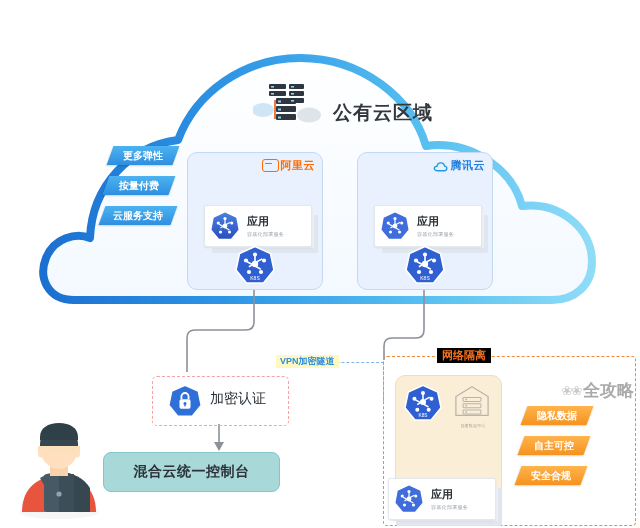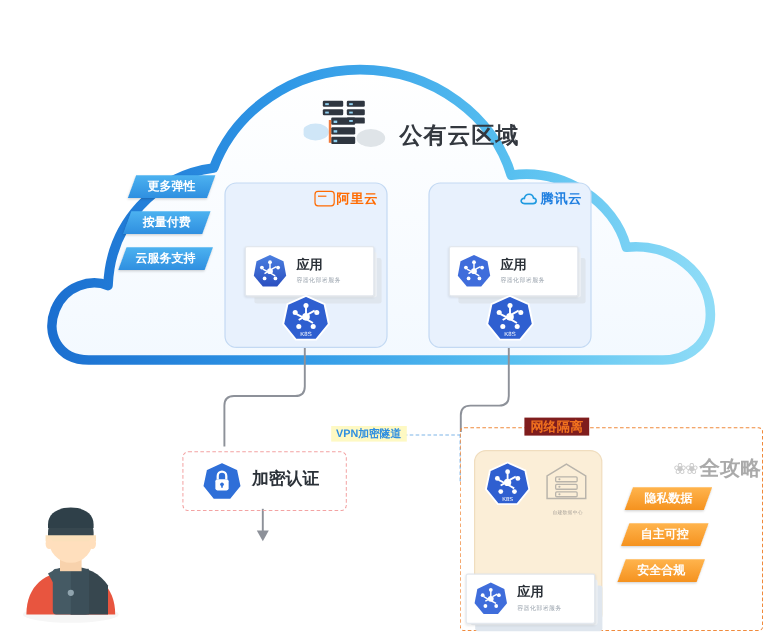--- a/index.html
+++ b/index.html
@@ -84,21 +84,21 @@
   
   .dc-cap{font-size:4px;color:#a8a29a;text-align:center;letter-spacing:.2px;margin-top:1px;}
 
   
   #private-dash{
     left:383px;top:356px;width:251px;height:168px;
     border:1.4px dashed #f08a3c;border-radius:4px;
   }
   #private-dash-label{
     left:437px;top:348px;
-    background:#7f1d1d;padding:0 5px;
+    background:#000000;padding:0 5px;
     font-size:11px;font-weight:bold;color:#f0701e;white-space:nowrap;
   }
   #private-title{
     left:505px;top:372px;
     font-size:15px;font-weight:bold;color:#33383f;white-space:nowrap;
   }
   #panel-private{
     left:395px;top:375px;width:105px;height:145px;
     border-radius:10px;border:1px solid #f0ddbe;background:#fbeed7;
   }
@@ -113,21 +113,21 @@
     border-top:1.4px dashed #7fb5e8;
     border-right:1.4px dashed #7fb5e8;
   }
   #vpn-label{
     left:276px;top:355px;
     background:#fef9c3;padding:0 4px;
     font-size:9px;font-weight:bold;color:#2f8fe0;white-space:nowrap;
   }
   #enc-text{
     left:210px;top:390px;
-    font-size:14px;font-weight:bold;color:#2b3138;white-space:nowrap;
+    font-size:14px;font-weight:normal;color:#2b3138;white-space:nowrap;
   }
 
   
   #console-box{
     left:103px;top:452px;width:175px;height:38px;
     background:#a8d8d8;border:1px solid #86c5c5;border-radius:8px;
     display:flex;align-items:center;justify-content:center;
   }
   #console-label{font-size:14px;font-weight:bold;color:#2b3138;letter-spacing:.5px;}
 
@@ -436,19 +436,22 @@
       <rect x="36" y="50" width="18" height="18" fill="#f8d2ac"></rect>
       <ellipse cx="45" cy="40" rx="19" ry="21" fill="#ffdfbd"></ellipse>
       <path d="M45,19 C56,19 64,26 64,36 L64,40 L26,40 L26,36 C26,26 34,19 45,19 Z" fill="#37474f"></path>
       <path d="M24,38 L66,38 L66,43 L24,43 Z" fill="#fbe0bb"></path>
       <path d="M26,29 C26,20 34,15 45,15 C56,15 64,20 64,29 L64,32 L26,32 Z" fill="#2f4049"></path>
       <ellipse cx="27" cy="45" rx="3" ry="4.5" fill="#ffdfbd"></ellipse>
       <ellipse cx="63" cy="45" rx="3" ry="4.5" fill="#ffdfbd"></ellipse>
     </svg>
   </div>
 
+  <div class="abs" id="console-box">
+    <span id="console-label">混合云统一控制台</span>
+  </div>
 
   <div class="abs" id="watermark">
     <span class="wm-ico">❀❀</span>
     <span>全攻略</span>
   </div>
 
 </div>
 
 </body></html>

